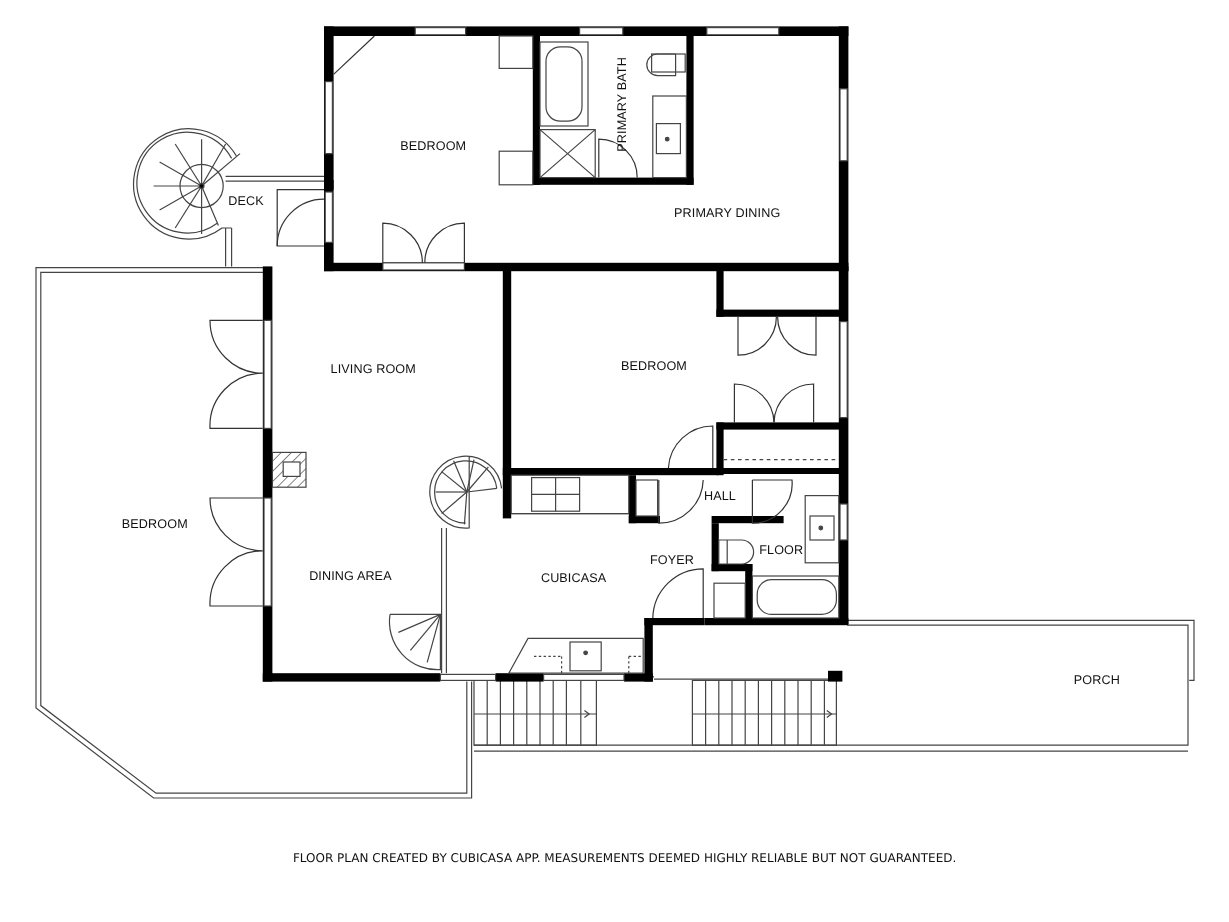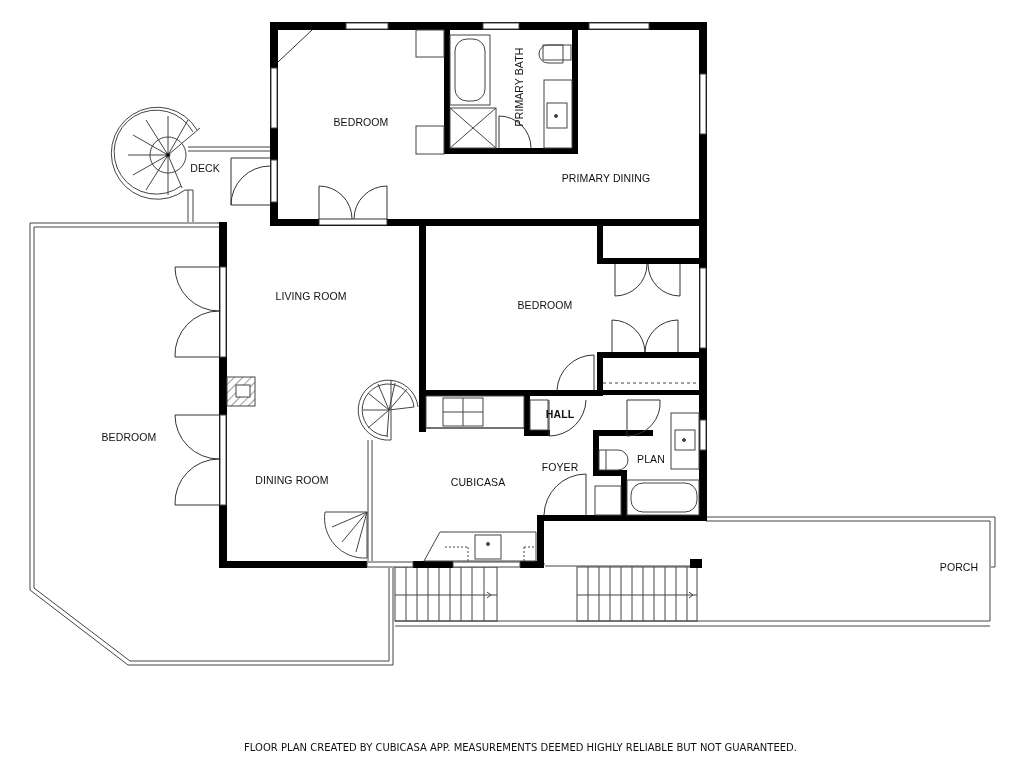--- a/index.html
+++ b/index.html
@@ -1,20 +1,20 @@
 <!DOCTYPE html>
 <html><head>
 <meta charset="utf-8">
 <style>
   html, body { margin: 0; padding: 0; background: #ffffff; }
   body { width: 1024px; height: 768px; position: relative; overflow: hidden; font-family: "Liberation Sans", sans-serif; }
   #plan { position: absolute; left: 0; top: 0; width: 1024px; height: 768px; }
   .lbl { position: absolute; font-size: 10.5px; color: #111; white-space: nowrap; letter-spacing: 0.1px; transform: translate(-50%, -50%); }
   .lbl.vert { transform: translate(-50%, -50%) rotate(-90deg); }
-  .footer { position: absolute; left: 512px; top: 747px; transform: translate(-50%, -50%); font-size: 10px; color: #111; white-space: nowrap; font-family: "DejaVu Sans", sans-serif; letter-spacing: 0px; padding-left: 17px; }
+  .footer { position: absolute; left: 512px; top: 716px; transform: translate(-50%, -50%); font-size: 10px; color: #111; white-space: nowrap; font-family: "DejaVu Sans", sans-serif; letter-spacing: 0px; padding-left: 17px; }
 </style>
 </head>
 <body>
 
 <svg id="plan" viewBox="0 0 1024 768" xmlns="http://www.w3.org/2000/svg">
   <defs>
     <pattern id="hatch" width="6" height="6" patternUnits="userSpaceOnUse" patternTransform="rotate(45)">
       <line x1="0" y1="0" x2="0" y2="6" stroke="#333" stroke-width="1"></line>
     </pattern>
   </defs>
@@ -249,23 +249,23 @@
     <rect x="631" y="483" width="66" height="29" rx="12"></rect>
     <rect x="595" y="486" width="26" height="29"></rect>
   </g>
 
 </svg>
 
 <div class="lbl" style="left:361px; top:122px;">BEDROOM</div>
 <div class="lbl vert" style="left:519px; top:87px;">PRIMARY BATH</div>
 <div class="lbl" style="left:606px; top:178px;">PRIMARY DINING</div>
 <div class="lbl" style="left:205px; top:168px;text-align:center;">DECK</div>
-<div class="lbl" style="left:311px; top:296px;">LIVING ROOM</div>
+<div class="lbl" style="left:311px; top:308px;">LIVING ROOM</div>
 <div class="lbl" style="left:545px; top:305px;">BEDROOM</div>
-<div class="lbl" style="left:560px; top:414px;font-weight:bold;">HALL</div>
+<div class="lbl" style="left:600px; top:414px;">HALL</div>
 <div class="lbl" style="left:129px; top:437px;">BEDROOM</div>
-<div class="lbl" style="left:292px; top:480px;">DINING ROOM</div>
+<div class="lbl" style="left:292px; top:480px;">DINING AREA</div>
 <div class="lbl" style="left:478px; top:482px;">CUBICASA</div>
 <div class="lbl" style="left:560px; top:467px;">FOYER</div>
-<div class="lbl" style="left:651px; top:459px;">PLAN</div>
-<div class="lbl" style="left:914px; top:567px;margin-left:45px;">PORCH</div>
+<div class="lbl" style="left:651px; top:459px;">FLOOR</div>
+<div class="lbl" style="left:914px; top:567px;">PORCH</div>
 
 <div class="footer">FLOOR PLAN CREATED BY CUBICASA APP. MEASUREMENTS DEEMED HIGHLY RELIABLE BUT NOT GUARANTEED.</div>
 
 </body></html>

